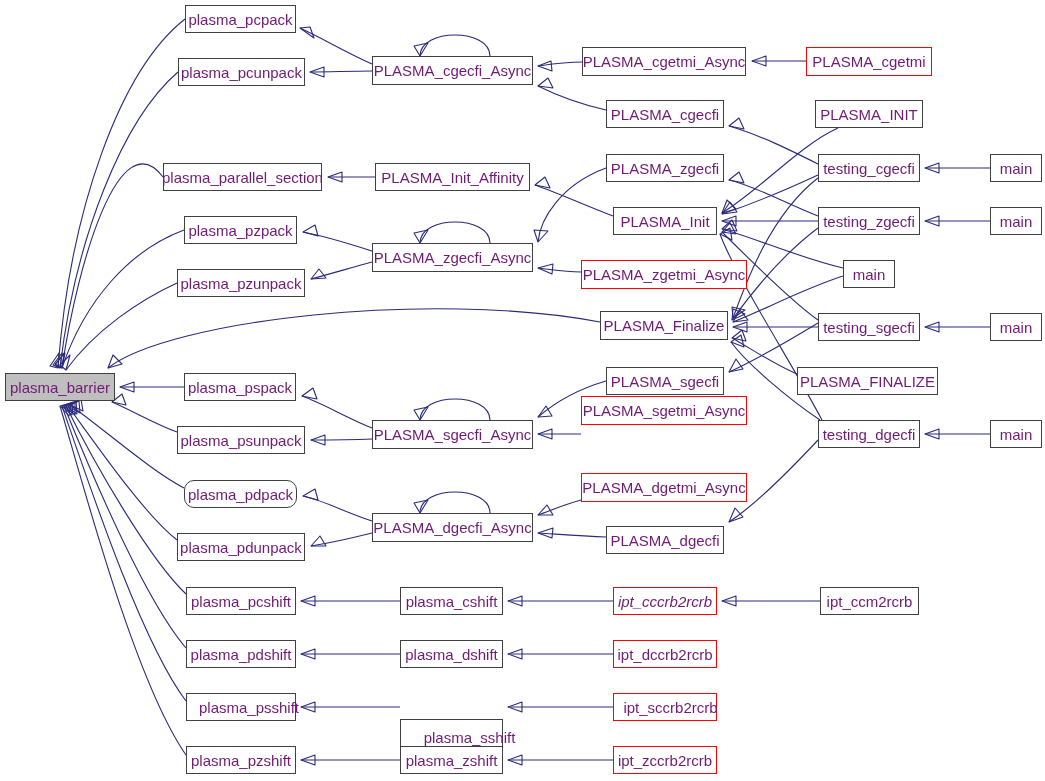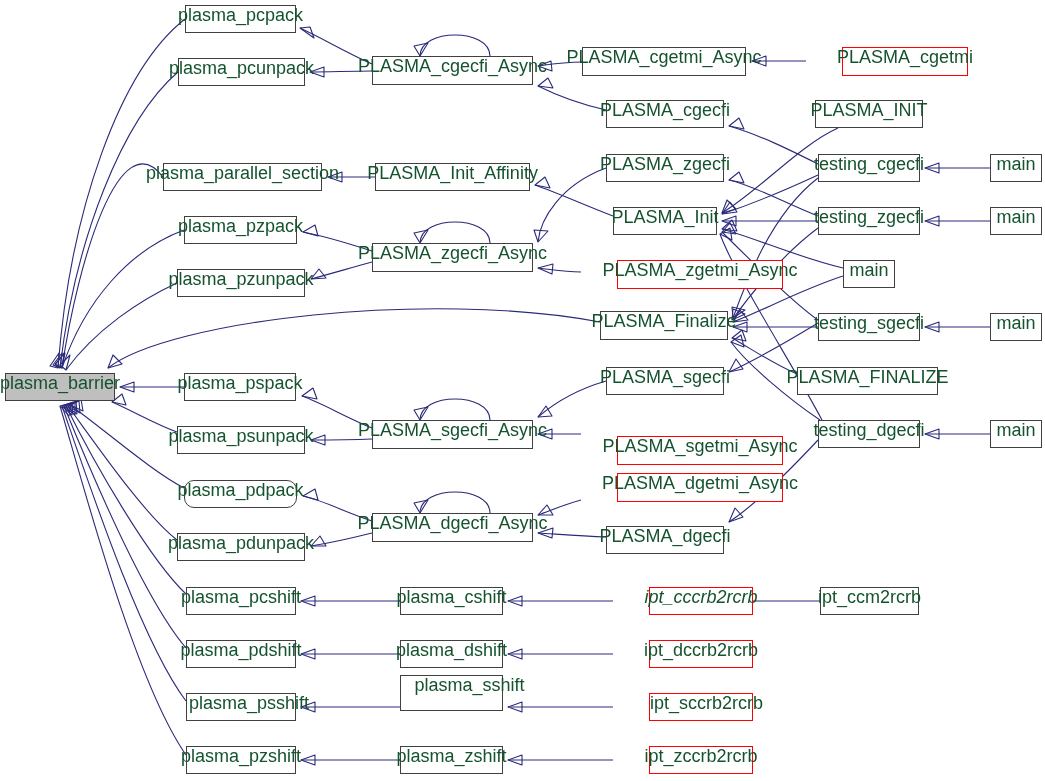--- a/index.html
+++ b/index.html
@@ -3,30 +3,30 @@
 <meta charset="utf-8">
 <title>Call graph</title>
 <style>
   html,body{margin:0;padding:0;background:#ffffff;}
   body{font-family:"Liberation Sans", sans-serif;}
   #graph-root{position:relative;width:1045px;height:781px;overflow:hidden;background:#fff;}
   svg.edges{position:absolute;left:0;top:0;width:1045px;height:781px;overflow:visible;}
   .node{
     position:absolute;
     box-sizing:border-box;
-    display:flex;align-items:flex-start;justify-content:center;
-    font-size:18px;
+    display:flex;align-items:center;justify-content:center;
+    font-size:15px;
     line-height:1;
-    color:#14532d;
+    color:#701a75;
     background:#ffffff;
     border:1px solid #404040;
     white-space:nowrap;
     letter-spacing:0px;
   }
-  .node.red{border:1px solid #ff0000;margin-left:36px;}
+  .node.red{border:1px solid #ff0000;}
   .node.root{background:#bfbfbf;border:1px solid #404040;}
   .node .lbl{pointer-events:none;}
   svg.edges path{fill:none;stroke:#2a2a7a;stroke-width:1.1px;}
 </style>
 </head>
 <body>
 
 <div id="graph-root">
   <svg class="edges" id="edge-layer" viewBox="0 0 1045 781">
       <g>
@@ -351,21 +351,21 @@
       </div>
       <div class="node" style="left: 372px; top: 513px; width: 161px; height: 29px;">
         <span class="lbl">PLASMA_dgecfi_Async</span>
       </div>
       <div class="node" style="left: 400px; top: 587px; width: 103px; height: 28px;">
         <span class="lbl">plasma_cshift</span>
       </div>
       <div class="node" style="left: 400px; top: 640px; width: 103px; height: 28px;">
         <span class="lbl">plasma_dshift</span>
       </div>
-      <div class="node" style="left: 400px; top: 675px; width: 103px; height: 36px; padding-left: 36px;">
+      <div class="node" style="left: 400px; top: 719px; width: 103px; height: 36px; padding-left: 36px;">
         <span class="lbl">plasma_sshift</span>
       </div>
       <div class="node" style="left: 400px; top: 746px; width: 103px; height: 28px;">
         <span class="lbl">plasma_zshift</span>
       </div>
       <div class="node" style="left: 582px; top: 47px; width: 164px; height: 29px;">
         <span class="lbl">PLASMA_cgetmi_Async</span>
       </div>
       <div class="node" style="left: 606px; top: 100px; width: 118px; height: 28px;">
         <span class="lbl">PLASMA_cgecfi</span>
@@ -378,21 +378,21 @@
       </div>
       <div class="node red" style="left: 581px; top: 260px; width: 166px; height: 29px;">
         <span class="lbl">PLASMA_zgetmi_Async</span>
       </div>
       <div class="node" style="left: 600px; top: 311px; width: 128px; height: 29px;">
         <span class="lbl">PLASMA_Finalize</span>
       </div>
       <div class="node" style="left: 606px; top: 367px; width: 118px; height: 28px;">
         <span class="lbl">PLASMA_sgecfi</span>
       </div>
-      <div class="node red" style="left: 581px; top: 436px; width: 166px; height: 29px;">
+      <div class="node red" style="left: 581px; top: 396px; width: 166px; height: 29px;">
         <span class="lbl">PLASMA_sgetmi_Async</span>
       </div>
       <div class="node red" style="left: 581px; top: 473px; width: 166px; height: 29px;">
         <span class="lbl">PLASMA_dgetmi_Async</span>
       </div>
       <div class="node" style="left: 606px; top: 526px; width: 118px; height: 28px;">
         <span class="lbl">PLASMA_dgecfi</span>
       </div>
       <div class="node red" style="left: 613px; top: 587px; width: 104px; height: 28px; font-style: italic;">
         <span class="lbl">ipt_cccrb2rcrb</span>

